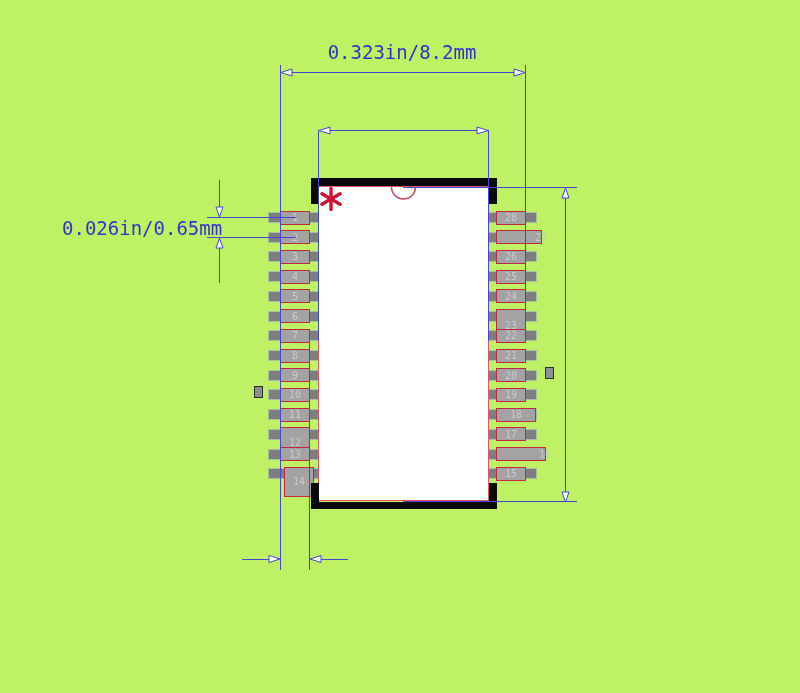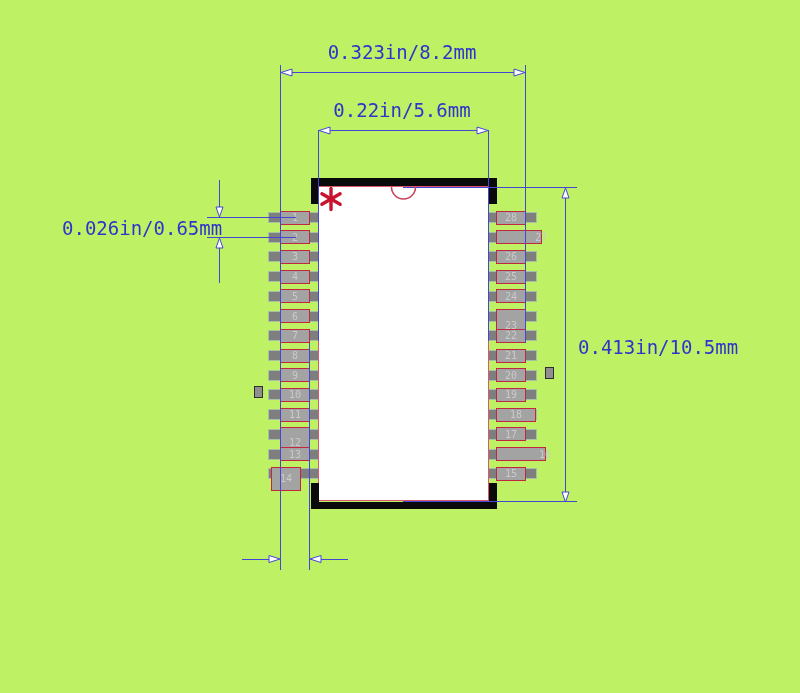--- a/index.html
+++ b/index.html
@@ -33,23 +33,21 @@
     border:1.5px solid #2e2e2e;box-sizing:border-box;z-index:3;
   }
   .overlay-svg{position:absolute;left:0;top:0;z-index:6;pointer-events:none;}
 </style>
 </head>
 <body>
 
 <div class="canvas">
 
   <div class="dim-text centerx" style="left:402px;top:42px;">0.323in/8.2mm</div>
-  <div class="dim-text centerx" style="left:402px;top:100px;">0.22in/5.6mm</div>
   <div class="dim-text" style="left:62px;top:218px;">0.026in/0.65mm</div>
-  <div class="dim-text" style="left:578px;top:337px;">0.413in/10.5mm</div>
 
   <div id="pins">
       <div class="lead" style="top: 212px; height: 11px; width: 51px; left: 268px;"></div>
       <div class="pad" style="top: 210.5px; height: 14px; width: 30px; left: 280px;">
         <span>1</span>
       </div>
       <div class="lead" style="top: 231.72px; height: 11px; width: 51px; left: 268px;"></div>
       <div class="pad" style="top: 230.22px; height: 14px; width: 30px; left: 280px;">
         <span>2</span>
       </div>
@@ -91,21 +89,21 @@
       </div>
       <div class="lead" style="top: 428.92px; height: 11px; width: 51px; left: 268px;"></div>
       <div class="pad" style="top: 427.42px; height: 30px; width: 30px; left: 280px;">
         <span>12</span>
       </div>
       <div class="lead" style="top: 448.64px; height: 11px; width: 51px; left: 268px;"></div>
       <div class="pad" style="top: 447.14px; height: 14px; width: 30px; left: 280px;">
         <span>13</span>
       </div>
       <div class="lead" style="top: 468.36px; height: 11px; width: 51px; left: 268px;"></div>
-      <div class="pad" style="top: 466.86px; height: 24px; width: 30px; left: 271px;">
+      <div class="pad" style="top: 466.86px; height: 30px; width: 30px; left: 284px;">
         <span>14</span>
       </div>
       <div class="lead" style="top: 212px; height: 11px; width: 51px; left: 486px;"></div>
       <div class="pad" style="top: 210.5px; height: 14px; width: 30px; left: 496px;">
         <span>28</span>
       </div>
       <div class="lead" style="top: 231.72px; height: 11px; width: 51px; left: 486px;"></div>
       <div class="pad" style="top: 230.22px; height: 14px; width: 30px; left: 496px; padding-left: 44px;">
         <span>27</span>
       </div>

